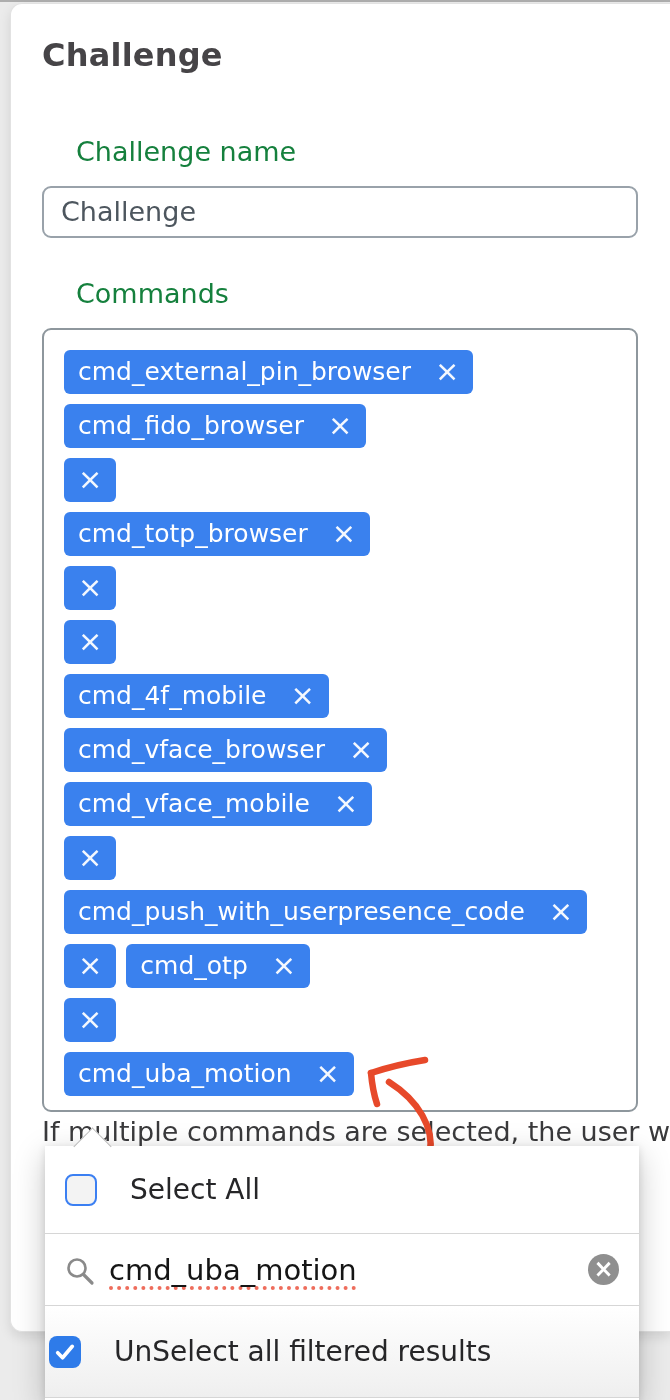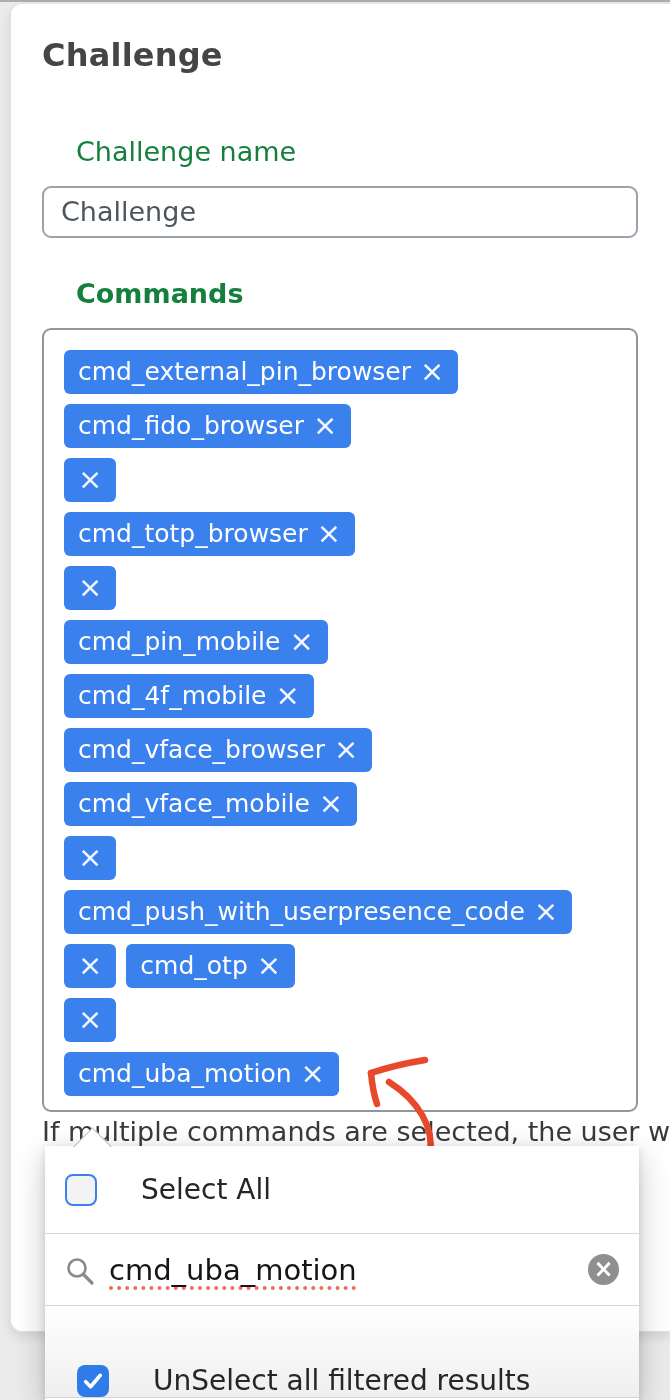--- a/index.html
+++ b/index.html
@@ -15,36 +15,36 @@
     border-radius:12px 0 0 12px;
     box-shadow:0 5px 12px rgba(0,0,0,.10);
     box-sizing:border-box;
   }
   .page-title{
     position:absolute;left:42px;top:36px;
     font-size:32px;font-weight:bold;color:#464447;letter-spacing:.2px;
   }
   .field-label{position:absolute;left:42px;font-size:27px;color:#15803d;margin-left:34px;}
   .label-name{top:136px;}
-  .label-commands{top:278px;font-weight:bold;}
+  .label-commands{top:278px;}
   .text-input{
     position:absolute;left:42px;top:186px;width:596px;height:52px;
     box-sizing:border-box;border:2px solid #99a2aa;border-radius:9px;
     background:#fff;font-family:inherit;font-size:27px;color:#4d565e;
     padding:0 0 2px 17px;outline:none;
   }
   .commands-box{
     position:absolute;left:42px;top:328px;width:596px;height:784px;
     box-sizing:border-box;border:2px solid #8e979d;border-radius:9px;
     padding:20px 20px;background:#fff;
     display:flex;flex-direction:column;gap:10px;
   }
   .chip-row{display:flex;gap:10px;}
   .chip{
-    display:inline-flex;align-items:center;gap:9px;
+    display:inline-flex;align-items:center;gap:24px;
     background:#3a81ee;color:#fff;border-radius:6px;
     font-size:25px;line-height:30px;padding:7px 14px;height:44px;
     box-sizing:border-box;white-space:nowrap;cursor:pointer;
   }
   .chip .x{font-size:29px;line-height:1;margin-top:-2px;opacity:.95;}
   .helper-text{
     position:absolute;left:42px;top:1116px;width:628px;
     font-size:27px;color:#3a3a3c;white-space:nowrap;overflow:hidden;z-index:1;
   }
   .arrow-svg{position:absolute;left:0;top:0;z-index:3;pointer-events:none;}
@@ -54,27 +54,27 @@
     box-shadow:0 10px 30px rgba(0,0,0,.22),0 2px 8px rgba(0,0,0,.12);
   }
   .caret{
     position:absolute;top:-13px;left:34px;width:26px;height:26px;
     background:#fff;transform:rotate(45deg);
     border-left:1px solid #b9b9b9;border-top:1px solid #b9b9b9;
   }
   .dd-row{display:flex;align-items:center;box-sizing:border-box;}
   .dd-row-selectall{height:87px;padding-left:20px;}
   .dd-row-search{height:71px;padding:0 20px;}
-  .dd-row-unselect{height:91px;padding-left:32px;background:linear-gradient(#ffffff,#efefef);align-items:flex-end;}
+  .dd-row-unselect{height:91px;padding-left:4px;background:linear-gradient(#ffffff,#efefef);}
   .dd-divider{height:1px;background:#d6d6d6;}
   .cb{width:32px;height:32px;border-radius:8px;box-sizing:border-box;flex:none;
       display:flex;align-items:center;justify-content:center;cursor:pointer;}
   .cb-unchecked{border:2.5px solid #3b7ff2;background:#f3f3f3;}
   .cb-checked{background:#2e7be9;}
-  .dd-label{margin-left:44px;font-size:28px;color:#262628;}
+  .dd-label{margin-left:33px;font-size:28px;color:#262628;}
   .search-icon{flex:none;margin-top:4px;}
   .search-text{
     margin-left:14px;font-size:29px;color:#151515;white-space:nowrap;
     text-decoration:underline dotted #ee6d5c;
     text-decoration-thickness:3.5px;text-underline-offset:7px;
   }
   .clear-btn{
     margin-left:auto;flex:none;width:31px;height:31px;border-radius:50%;
     background:#8f8f8f;color:#fff;display:flex;align-items:center;justify-content:center;
     font-size:24px;font-weight:bold;line-height:1;cursor:pointer;padding-bottom:2px;box-sizing:border-box;
@@ -117,21 +117,20 @@
         <span class="x">×</span>
       </span>
     </div>
     <div class="chip-row">
       <span class="chip">
         <span class="x">×</span>
       </span>
     </div>
     <div class="chip-row">
       <span class="chip">
-        <span>cmd_pin_mobile</span>
         <span class="x">×</span>
       </span>
     </div>
     <div class="chip-row">
       <span class="chip">
         <span>cmd_4f_mobile</span>
         <span class="x">×</span>
       </span>
     </div>
     <div class="chip-row">

